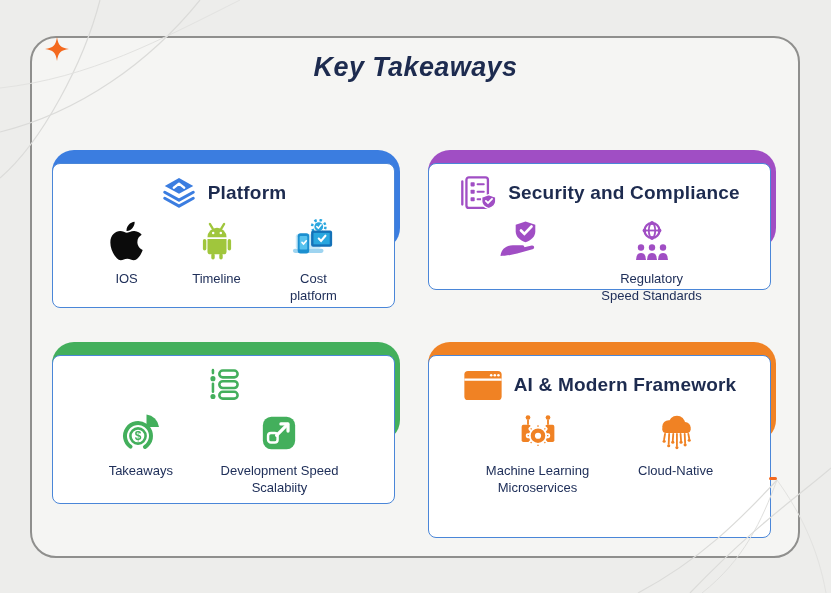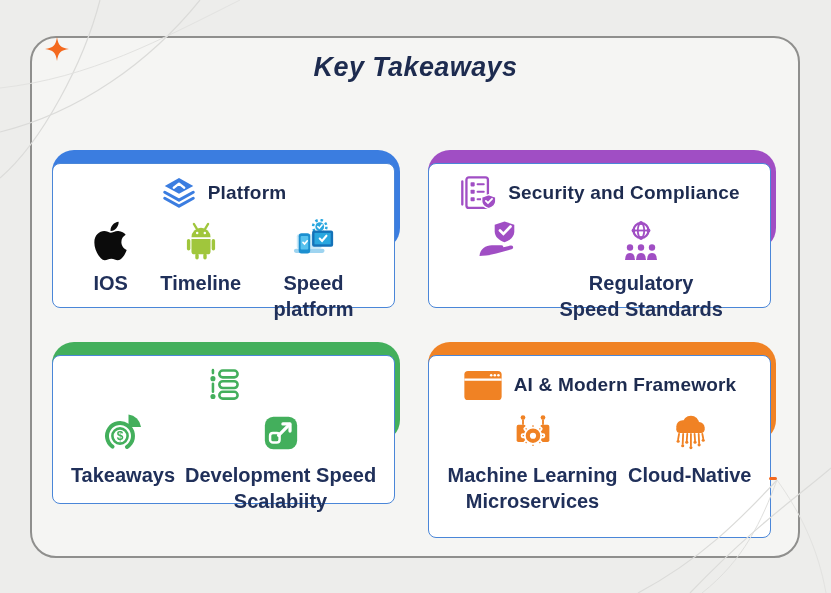--- a/index.html
+++ b/index.html
@@ -17,41 +17,41 @@
   }
   .page-title{
     position:absolute;top:52px;left:0;width:100%;text-align:center;
     font-size:27px;font-weight:700;letter-spacing:.4px;color:#1D2B4F;z-index:2;font-style:italic;
   }
   .sparkle{position:absolute;left:45px;top:37px;z-index:6;}
   .mini-sparkle{position:absolute;left:769px;top:477px;width:8px;height:3px;
     background:#F4691E;border-radius:2px;z-index:6;}
   .card{position:absolute;width:348px;z-index:2;}
   #card-0{left:52px;top:150px;height:158px;}
-  #card-1{left:428px;top:150px;height:158px;}
+  #card-1{left:428px;top:150px;height:140px;}
   #card-2{left:52px;top:342px;height:162px;}
   #card-3{left:428px;top:342px;height:196px;}
   .card-back{
     position:absolute;left:0;top:0;right:0;height:100px;
     border-radius:22px;background:var(--accent,#3B7DE0);
   }
   .card-front{
     position:absolute;left:0;right:5px;top:13px;bottom:0;
     background:#FFFFFF;border:1.6px solid #4A86D8;border-radius:8px;
     box-sizing:border-box;display:flex;flex-direction:column;align-items:center;
     padding:8px 8px 4px;
   }
   .card-header{display:flex;align-items:center;justify-content:center;gap:11px;height:42px;flex:0 0 auto;}
   .card-header svg{color:var(--accent);flex:0 0 auto;}
   .card-title{font-size:19px;font-weight:700;color:#1D2B4F;letter-spacing:.2px;}
   .items{display:flex;width:100%;flex:1;justify-content:space-evenly;align-items:flex-start;margin-top:2px;}
   .item{display:flex;flex-direction:column;align-items:center;gap:5px;}
   .item-icon{height:50px;display:flex;align-items:center;justify-content:center;color:var(--accent);}
   .item-label{
-    font-size:20px;font-weight:700;color:#20305A;text-align:center;
+    font-size:13px;font-weight:400;color:#20305A;text-align:center;
     white-space:pre-line;line-height:1.28;
   }
 </style>
 </head>
 <body>
 
 <svg class="bg-curves" width="831" height="593" viewBox="0 0 831 593" fill="none">
   <path d="M200 0 C150 62 80 112 0 132" stroke="#DBDBD9" stroke-width="1.2"></path>
   <path d="M100 0 C84 62 42 142 0 178" stroke="#DBDBD9" stroke-width="1.2"></path>
   <path d="M240 0 C160 40 90 78 0 88" stroke="#E2E2E0" stroke-width="1"></path>
@@ -117,21 +117,21 @@
             <rect x="6" y="16" width="26" height="15" rx="2" fill="#CAE9F8"></rect>
             <rect x="3" y="31" width="32" height="4.5" rx="2.2" fill="#9ED4F0"></rect>
             <rect x="22" y="12" width="22" height="17" rx="2" fill="#1472B8"></rect>
             <rect x="24.5" y="14.5" width="17" height="12" fill="#2AA7DF"></rect>
             <path d="M30 20.5 l2.4 2.4 L37 17.5" stroke="#fff" stroke-width="2.2" stroke-linecap="round" fill="none"></path>
             <rect x="8" y="15" width="12" height="21" rx="3" fill="#1B8FD0"></rect>
             <rect x="10" y="17.8" width="8" height="14" rx="1" fill="#57C2EE"></rect>
             <path d="M12.5 24.5 l1.6 1.6 L17 22.8" stroke="#fff" stroke-width="1.7" stroke-linecap="round" fill="none"></path>
           </svg>
         </span>
-        <span class="item-label">Speed
+        <span class="item-label">Cost
 platform</span>
       </div>
     </div>
   </div>
 </div>
 
 <div class="card" id="card-1" style="--accent: #A04EC4;">
   <div class="card-back"></div>
   <div class="card-front">
     <div class="card-header">

